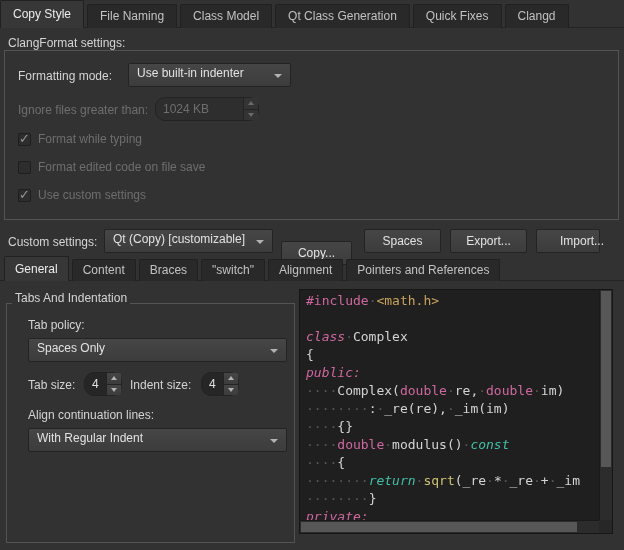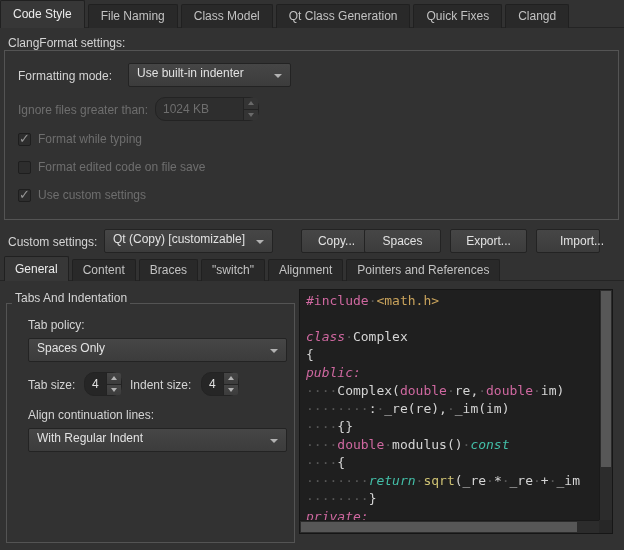--- a/index.html
+++ b/index.html
@@ -69,21 +69,21 @@
   .hthumb  { position:absolute; left:1px; top:1px; bottom:1px; right:22px; background:#575757; }
   .corner  { position:absolute; right:0; bottom:0; width:13px; height:13px; background:#272727; }
 </style>
 </head>
 <body>
 
 <div class="screen">
 
   <div class="tabline" style="top:27px;"></div>
   <div class="tabbar" style="left:0;top:0;height:28px;">
-    <div class="tab active">Code Style</div>
+    <div class="tab active">Copy Style</div>
     <div class="tab">File Naming</div>
     <div class="tab">Class Model</div>
     <div class="tab">Qt Class Generation</div>
     <div class="tab">Quick Fixes</div>
     <div class="tab">Clangd</div>
   </div>
 
   <div class="glabel" style="left:8px;top:36px;">ClangFormat settings:</div>
   <div class="groupframe" style="left:4px;top:50px;width:615px;height:170px;"></div>
 
@@ -117,21 +117,21 @@
   <div class="checkrow" style="left:18px;top:187px;">
     <span class="checkbox checked"></span>
     <span class="dis">Use custom settings</span>
   </div>
 
   <div class="glabel" style="left:8px;top:235px;">Custom settings:</div>
   <div class="combo" style="left:104px;top:229px;width:169px;">
     <span>Qt (Copy) [customizable]</span>
     <span class="chevron"></span>
   </div>
-  <div class="btn" style="left:281px;top:229px;width:71px;margin-left:20px;">Copy...</div>
+  <div class="btn" style="left:281px;top:241px;width:71px;">Copy...</div>
   <div class="btn" style="left:364px;top:229px;width:77px;">Spaces</div>
   <div class="btn" style="left:450px;top:229px;width:77px;">Export...</div>
   <div class="btn" style="left:536px;top:229px;width:64px;padding-left:28px;">Import...</div>
 
   <div class="tabline" style="top:280px;"></div>
   <div class="tabbar inner" style="left:4px;top:256px;height:25px;">
     <div class="tab active">General</div>
     <div class="tab">Content</div>
     <div class="tab">Braces</div>
     <div class="tab">"switch"</div>

